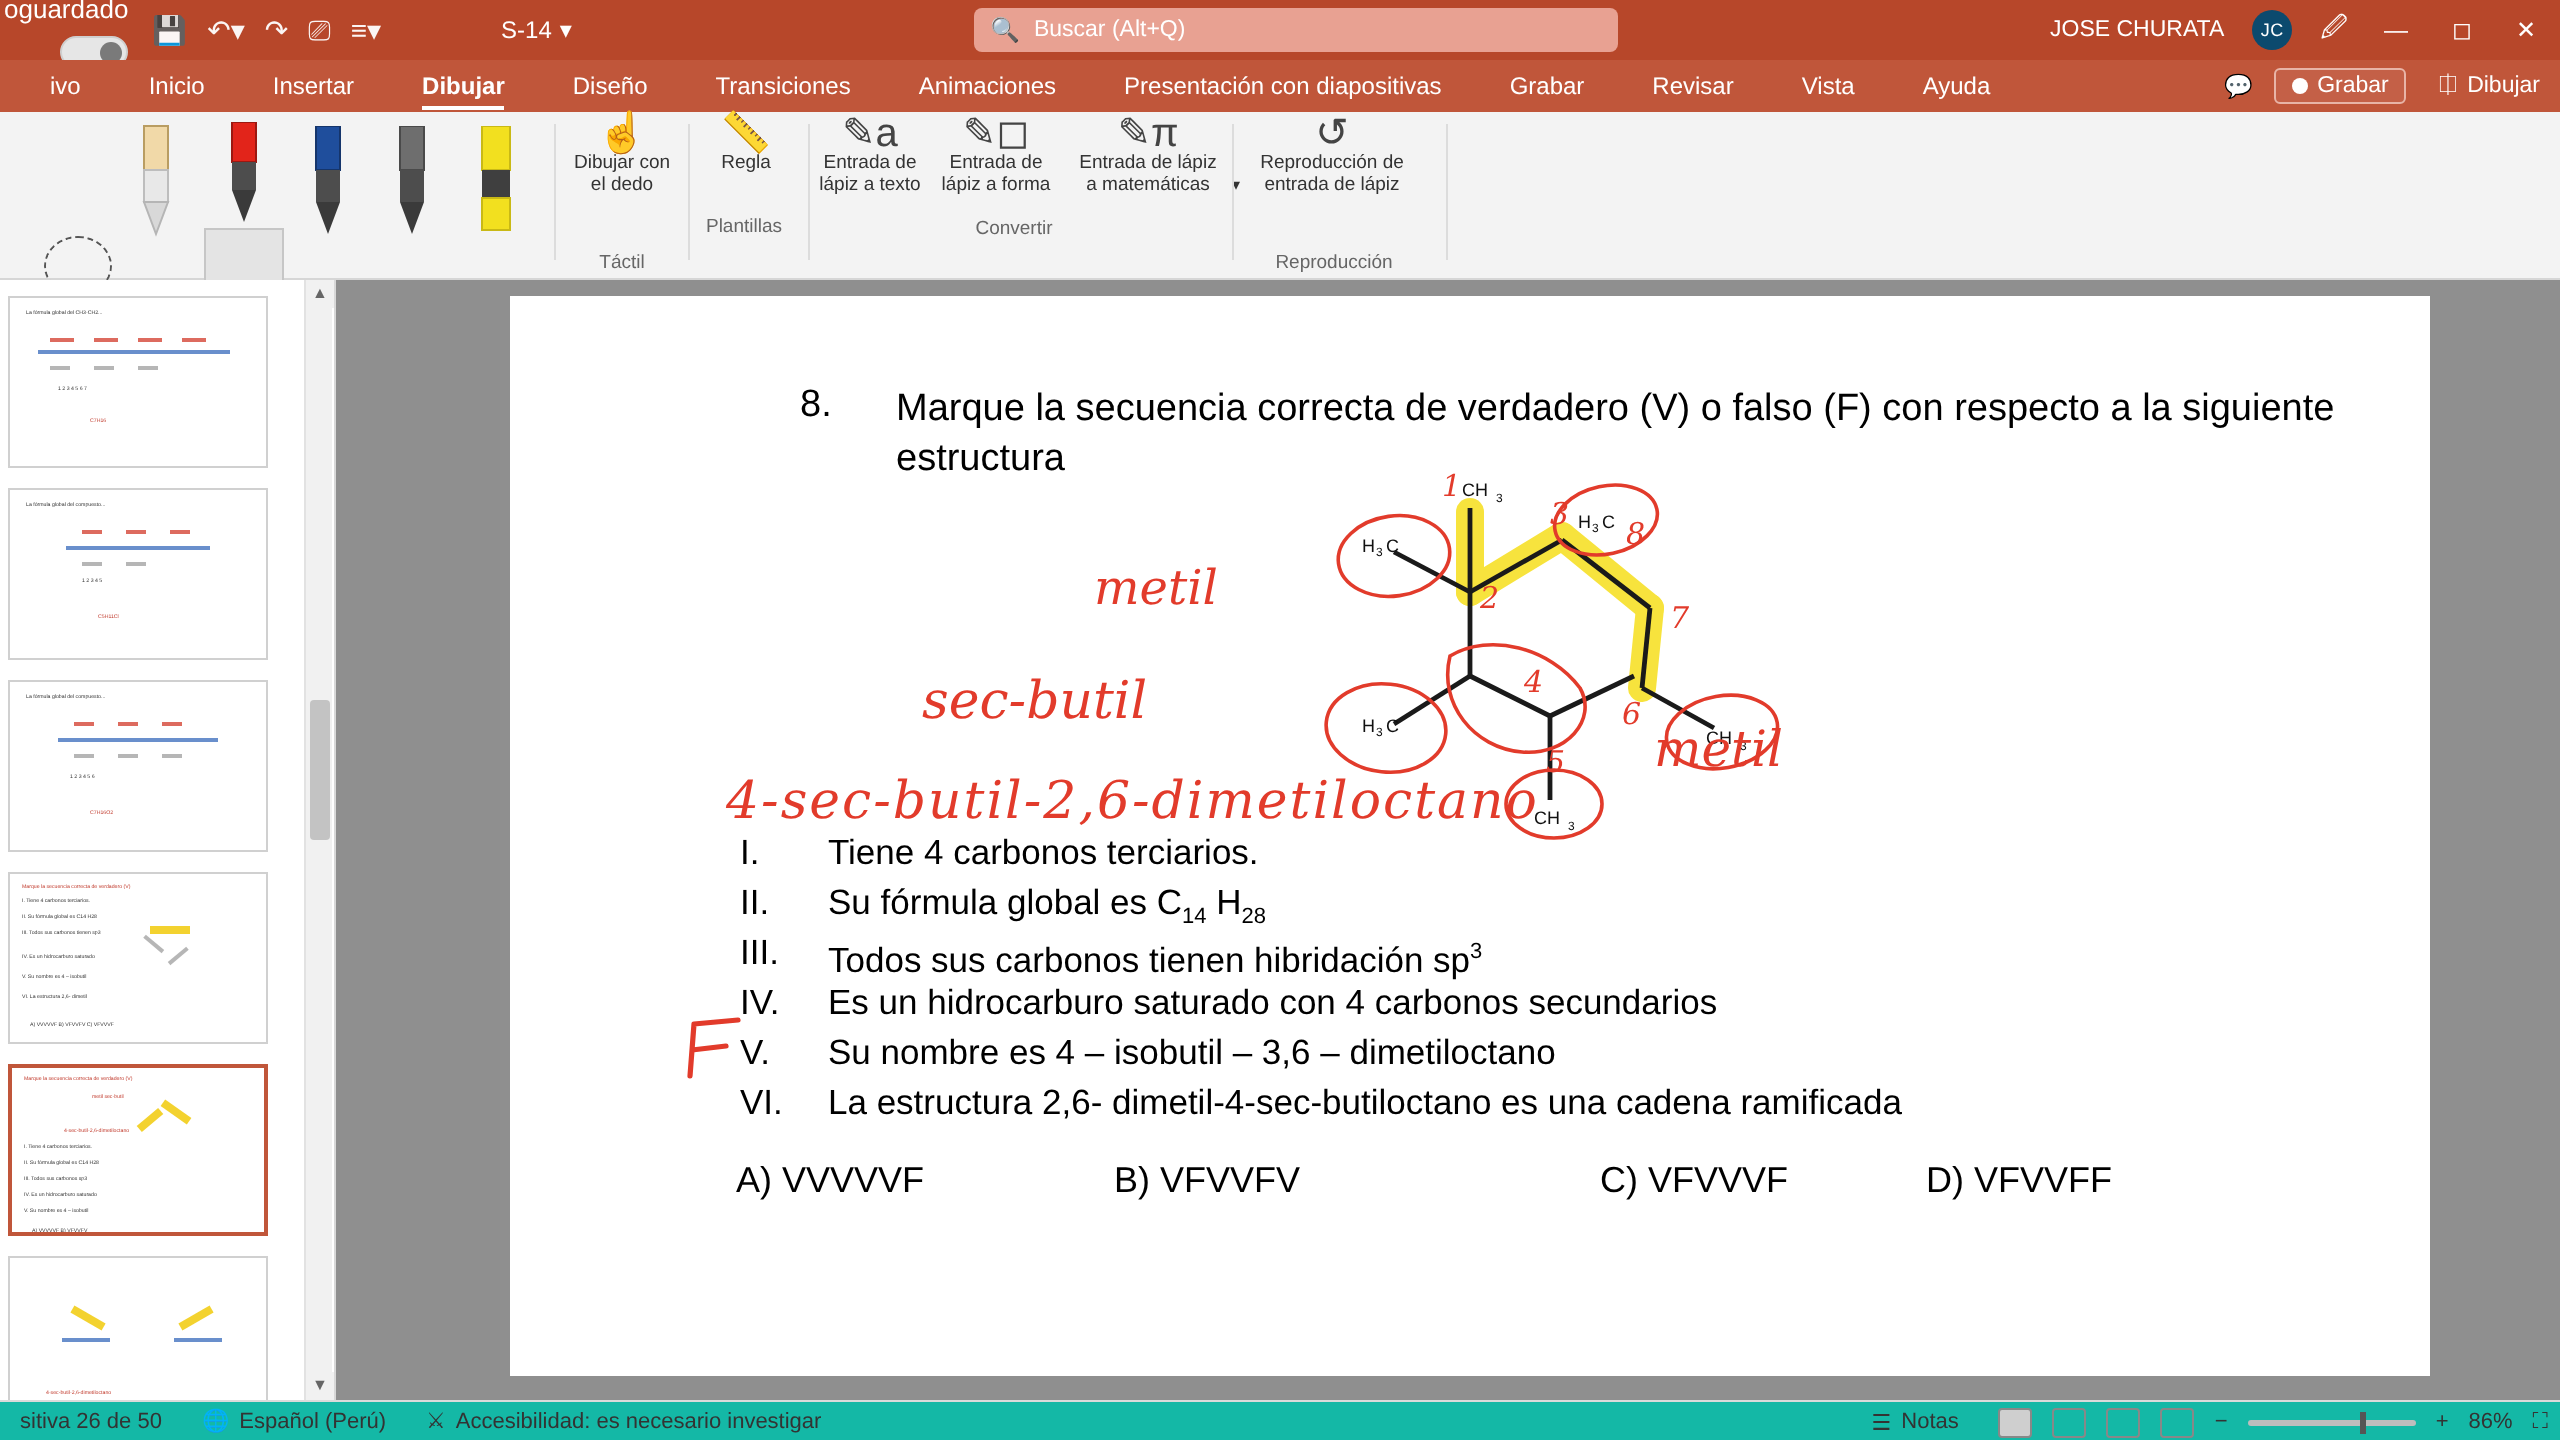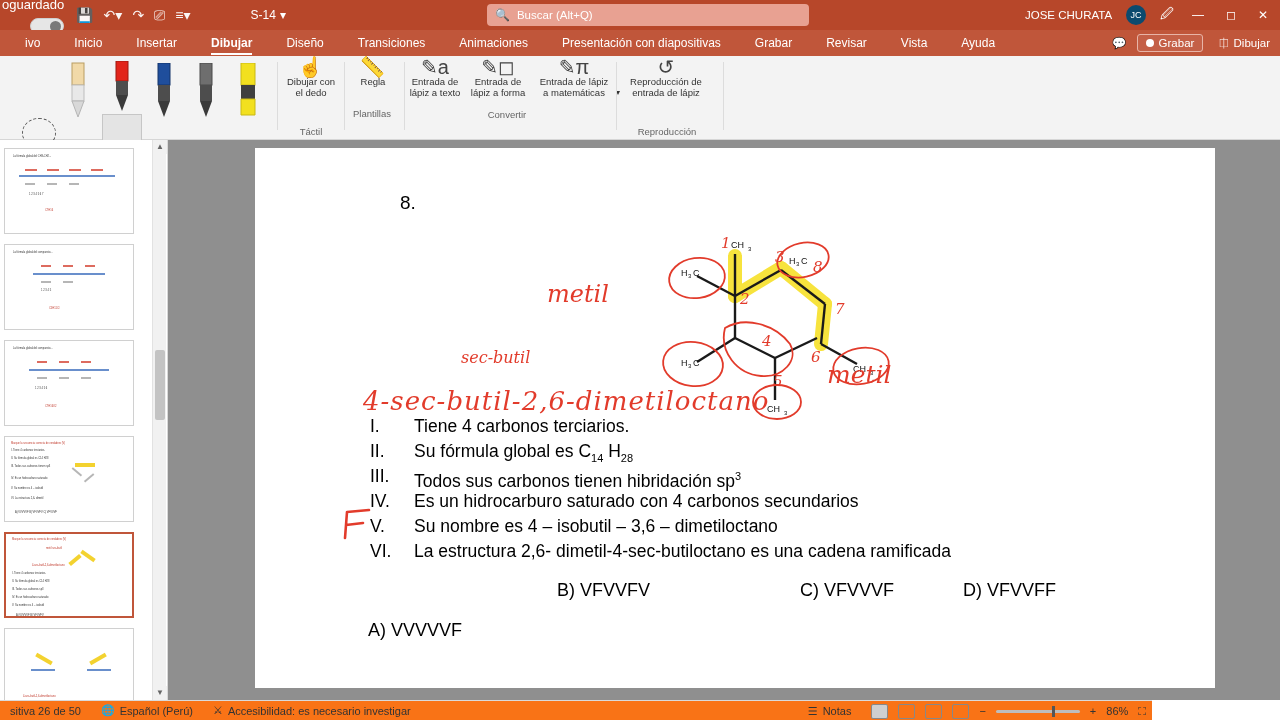--- a/index.html
+++ b/index.html
@@ -163,22 +163,22 @@
   }
 
   
   .ink {
     position: absolute; color: #e23b2b; font-family: "DejaVu Serif", serif;
     font-style: italic; white-space: nowrap;
   }
 
   
   .statusbar {
-    position: absolute; left: 0; top: 700px; width: 1152px; height: 20px;
-    background: #f97316; border-top: 1px solid #dadada; display: flex;
+    position: absolute; left: 0; top: 700px; width: 1280px; height: 20px;
+    background: #14b8a6; border-top: 1px solid #dadada; display: flex;
     align-items: center; font-size: 11px; color: #333;
   }
   .sb-item { display: flex; align-items: center; gap: 5px; padding: 0 10px; white-space: nowrap; }
   .sb-right {
     position: absolute; right: 0; top: 0; height: 20px; display: flex;
     align-items: center; gap: 10px; padding-right: 6px;
   }
   .view-ic {
     width: 17px; height: 15px; border: 1px solid #888; border-radius: 2px;
     display: inline-block; position: relative;
@@ -431,20 +431,21 @@
   <div class="scrollcol">
     <div class="sc-arrow" style="top:0;">▲</div>
     <div class="sc-thumb"></div>
     <div class="sc-arrow" style="top:546px;">▼</div>
   </div>
 
   <div class="stage">
     <div class="slide">
 
       <div class="q-num">8.</div>
+      <div class="q-text">Marque la secuencia correcta de verdadero (V) o falso (F) con respecto a la siguiente estructura</div>
 
       <svg style="position:absolute;left:330px;top:78px;width:620px;height:200px;" viewBox="0 0 620 200">
 
         <g stroke="#f7e233" stroke-width="14" stroke-linecap="round" fill="none" opacity="0.95">
           <path d="M150,30 L150,70"></path>
           <path d="M150,70 L196,42"></path>
           <path d="M196,42 L240,78"></path>
           <path d="M240,78 L236,118"></path>
         </g>
 
@@ -495,21 +496,21 @@
           <ellipse cx="112" cy="52" rx="28" ry="20" transform="rotate(-8 112 52)"></ellipse>
           <ellipse cx="108" cy="138" rx="30" ry="22" transform="rotate(6 108 138)"></ellipse>
           <ellipse cx="192" cy="176" rx="24" ry="17"></ellipse>
           <ellipse cx="276" cy="140" rx="28" ry="18" transform="rotate(-10 276 140)"></ellipse>
           <ellipse cx="218" cy="34" rx="26" ry="17" transform="rotate(-12 218 34)"></ellipse>
           <path d="M140,102 C160,90 190,98 205,118 C214,134 198,152 176,150 C152,148 134,126 140,102 Z"></path>
         </g>
       </svg>
 
       <div class="ink" style="left:292px;top:132px;font-size:24px;">metil</div>
-      <div class="ink" style="left:206px;top:200px;font-size:16px;">sec-butil</div>
+      <div class="ink" style="left:206px;top:188px;font-size:26px;">sec-butil</div>
       <div class="ink" style="left:572px;top:212px;font-size:25px;">metil</div>
       <div class="ink" style="left:108px;top:238px;font-size:26px;letter-spacing:1px;">4-sec-butil-2,6-dimetiloctano</div>
 
       <svg style="position:absolute;left:86px;top:360px;width:36px;height:34px;" viewBox="0 0 36 34">
         <path d="M6,4 L28,2 M6,4 L4,30 M5,17 L22,15" stroke="#e23b2b" stroke-width="2.6" fill="none" stroke-linecap="round"></path>
       </svg>
 
       <div class="stmt" style="left:115px; top:268px;">
         <span class="rn">I.</span>
         <span class="bd">Tiene 4 carbonos terciarios.</span>
@@ -528,21 +529,21 @@
       </div>
       <div class="stmt" style="left:115px; top:368px;">
         <span class="rn">V.</span>
         <span class="bd">Su nombre es 4 – isobutil – 3,6 – dimetiloctano</span>
       </div>
       <div class="stmt" style="left:115px; top:393px;">
         <span class="rn">VI.</span>
         <span class="bd">La estructura 2,6- dimetil-4-sec-butiloctano es una cadena ramificada</span>
       </div>
 
-      <div class="alt" style="left:113px;margin-top:40px;">A) VVVVVF</div>
+      <div class="alt" style="left:113px;">A) VVVVVF</div>
       <div class="alt" style="left:302px;">B) VFVVFV</div>
       <div class="alt" style="left:545px;">C) VFVVVF</div>
       <div class="alt" style="left:708px;">D) VFVVFF</div>
     </div>
   </div>
 
   <div class="statusbar">
     <div class="sb-item">
       <span>sitiva 26 de 50</span>
     </div>

